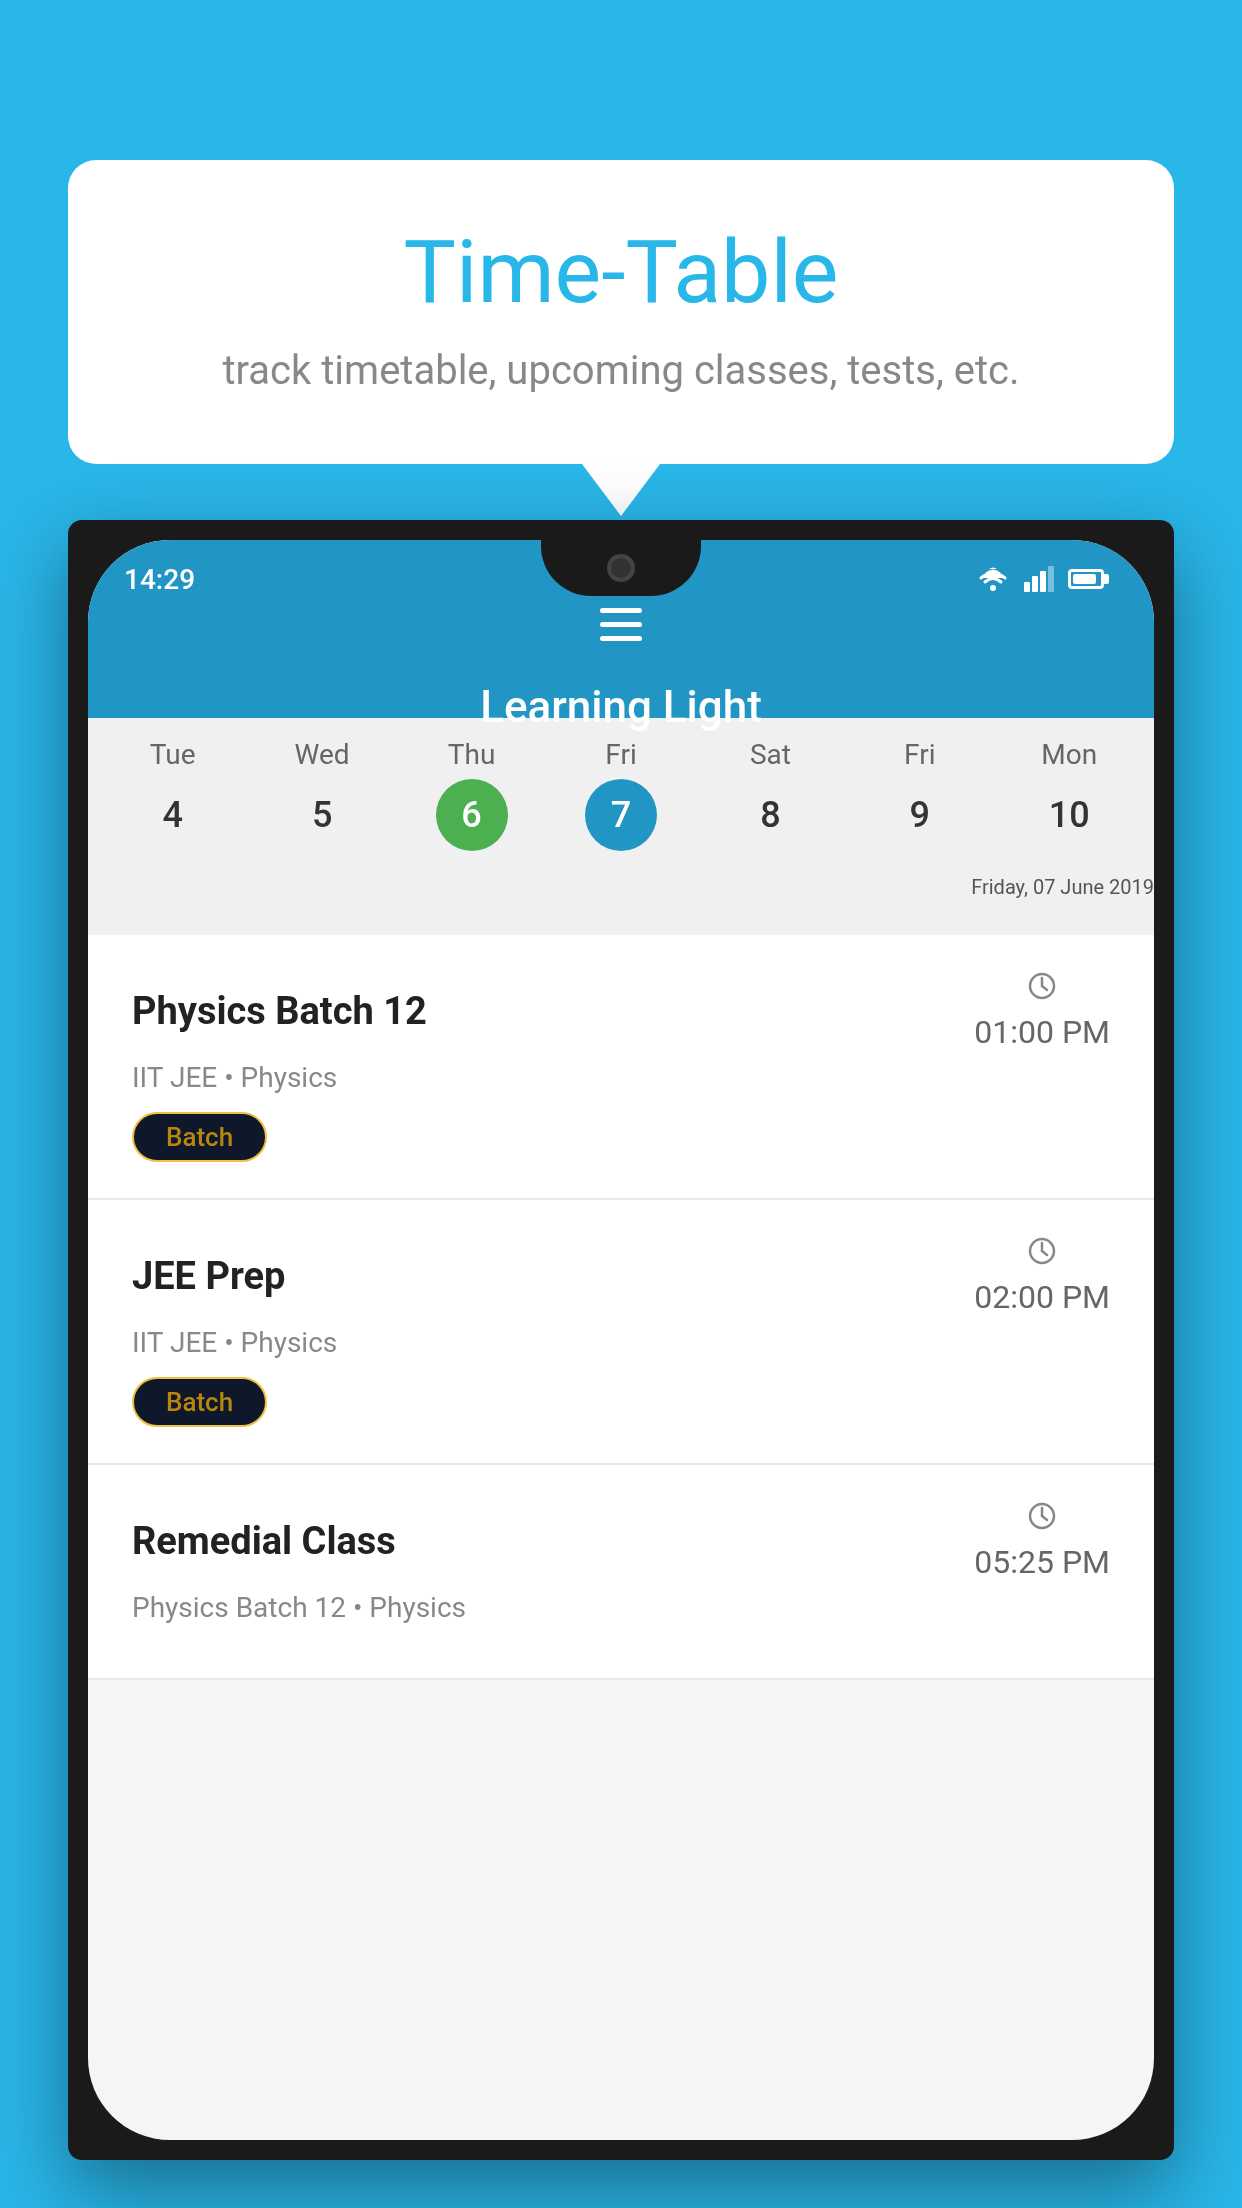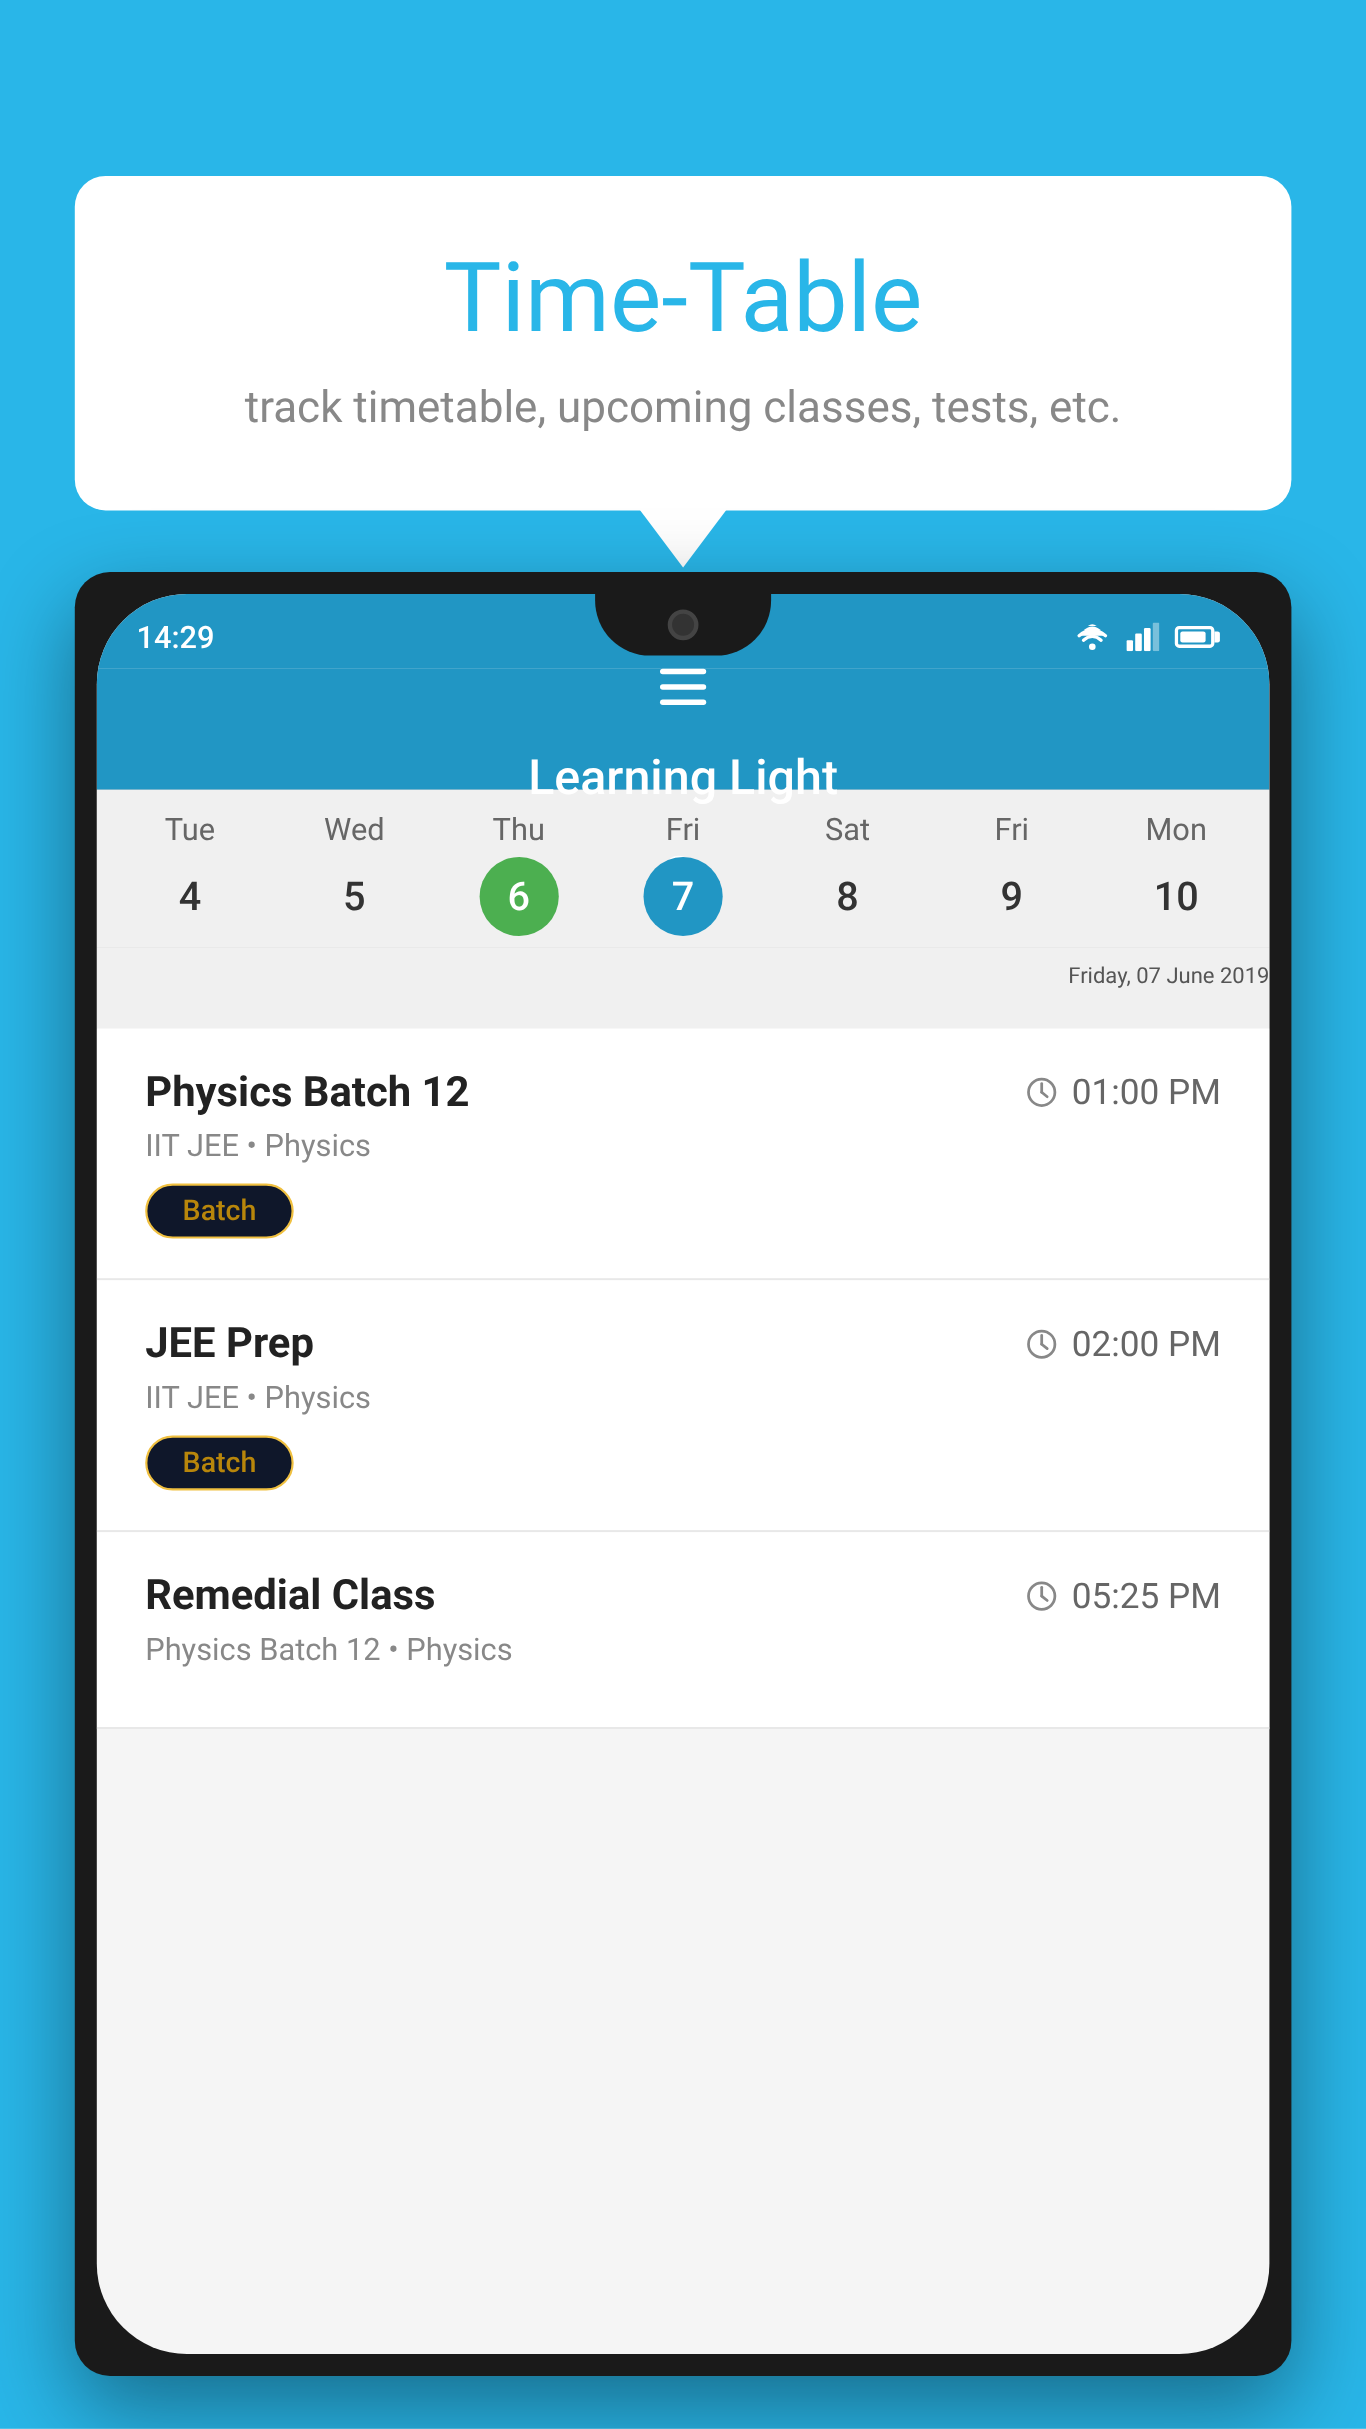--- a/index.html
+++ b/index.html
@@ -64,21 +64,21 @@
     .phone-container {
       position: absolute;
       top: 520px;
       left: 68px;
       right: 68px;
       height: 1640px;
     }
 
     .phone-outer {
       background: #1a1a1a;
-      border-radius: 32px;
+      border-radius: 14px;
       width: 100%;
       height: 100%;
       position: relative;
       box-shadow: 0 30px 80px rgba(0,0,0,0.4);
       overflow: hidden;
     }
 
     
     .phone-outer::before {
       content: '';
@@ -307,20 +307,21 @@
       font-weight: 700;
       color: #222;
     }
 
     .schedule-time {
       display: flex;
       align-items: center;
       gap: 12px;
       color: #666;
       font-size: 32px;
+      flex-direction: column;
     }
 
     .schedule-meta {
       font-size: 28px;
       color: #888;
       margin-bottom: 18px;
     }
 
     .batch-badge {
       display: inline-block;

